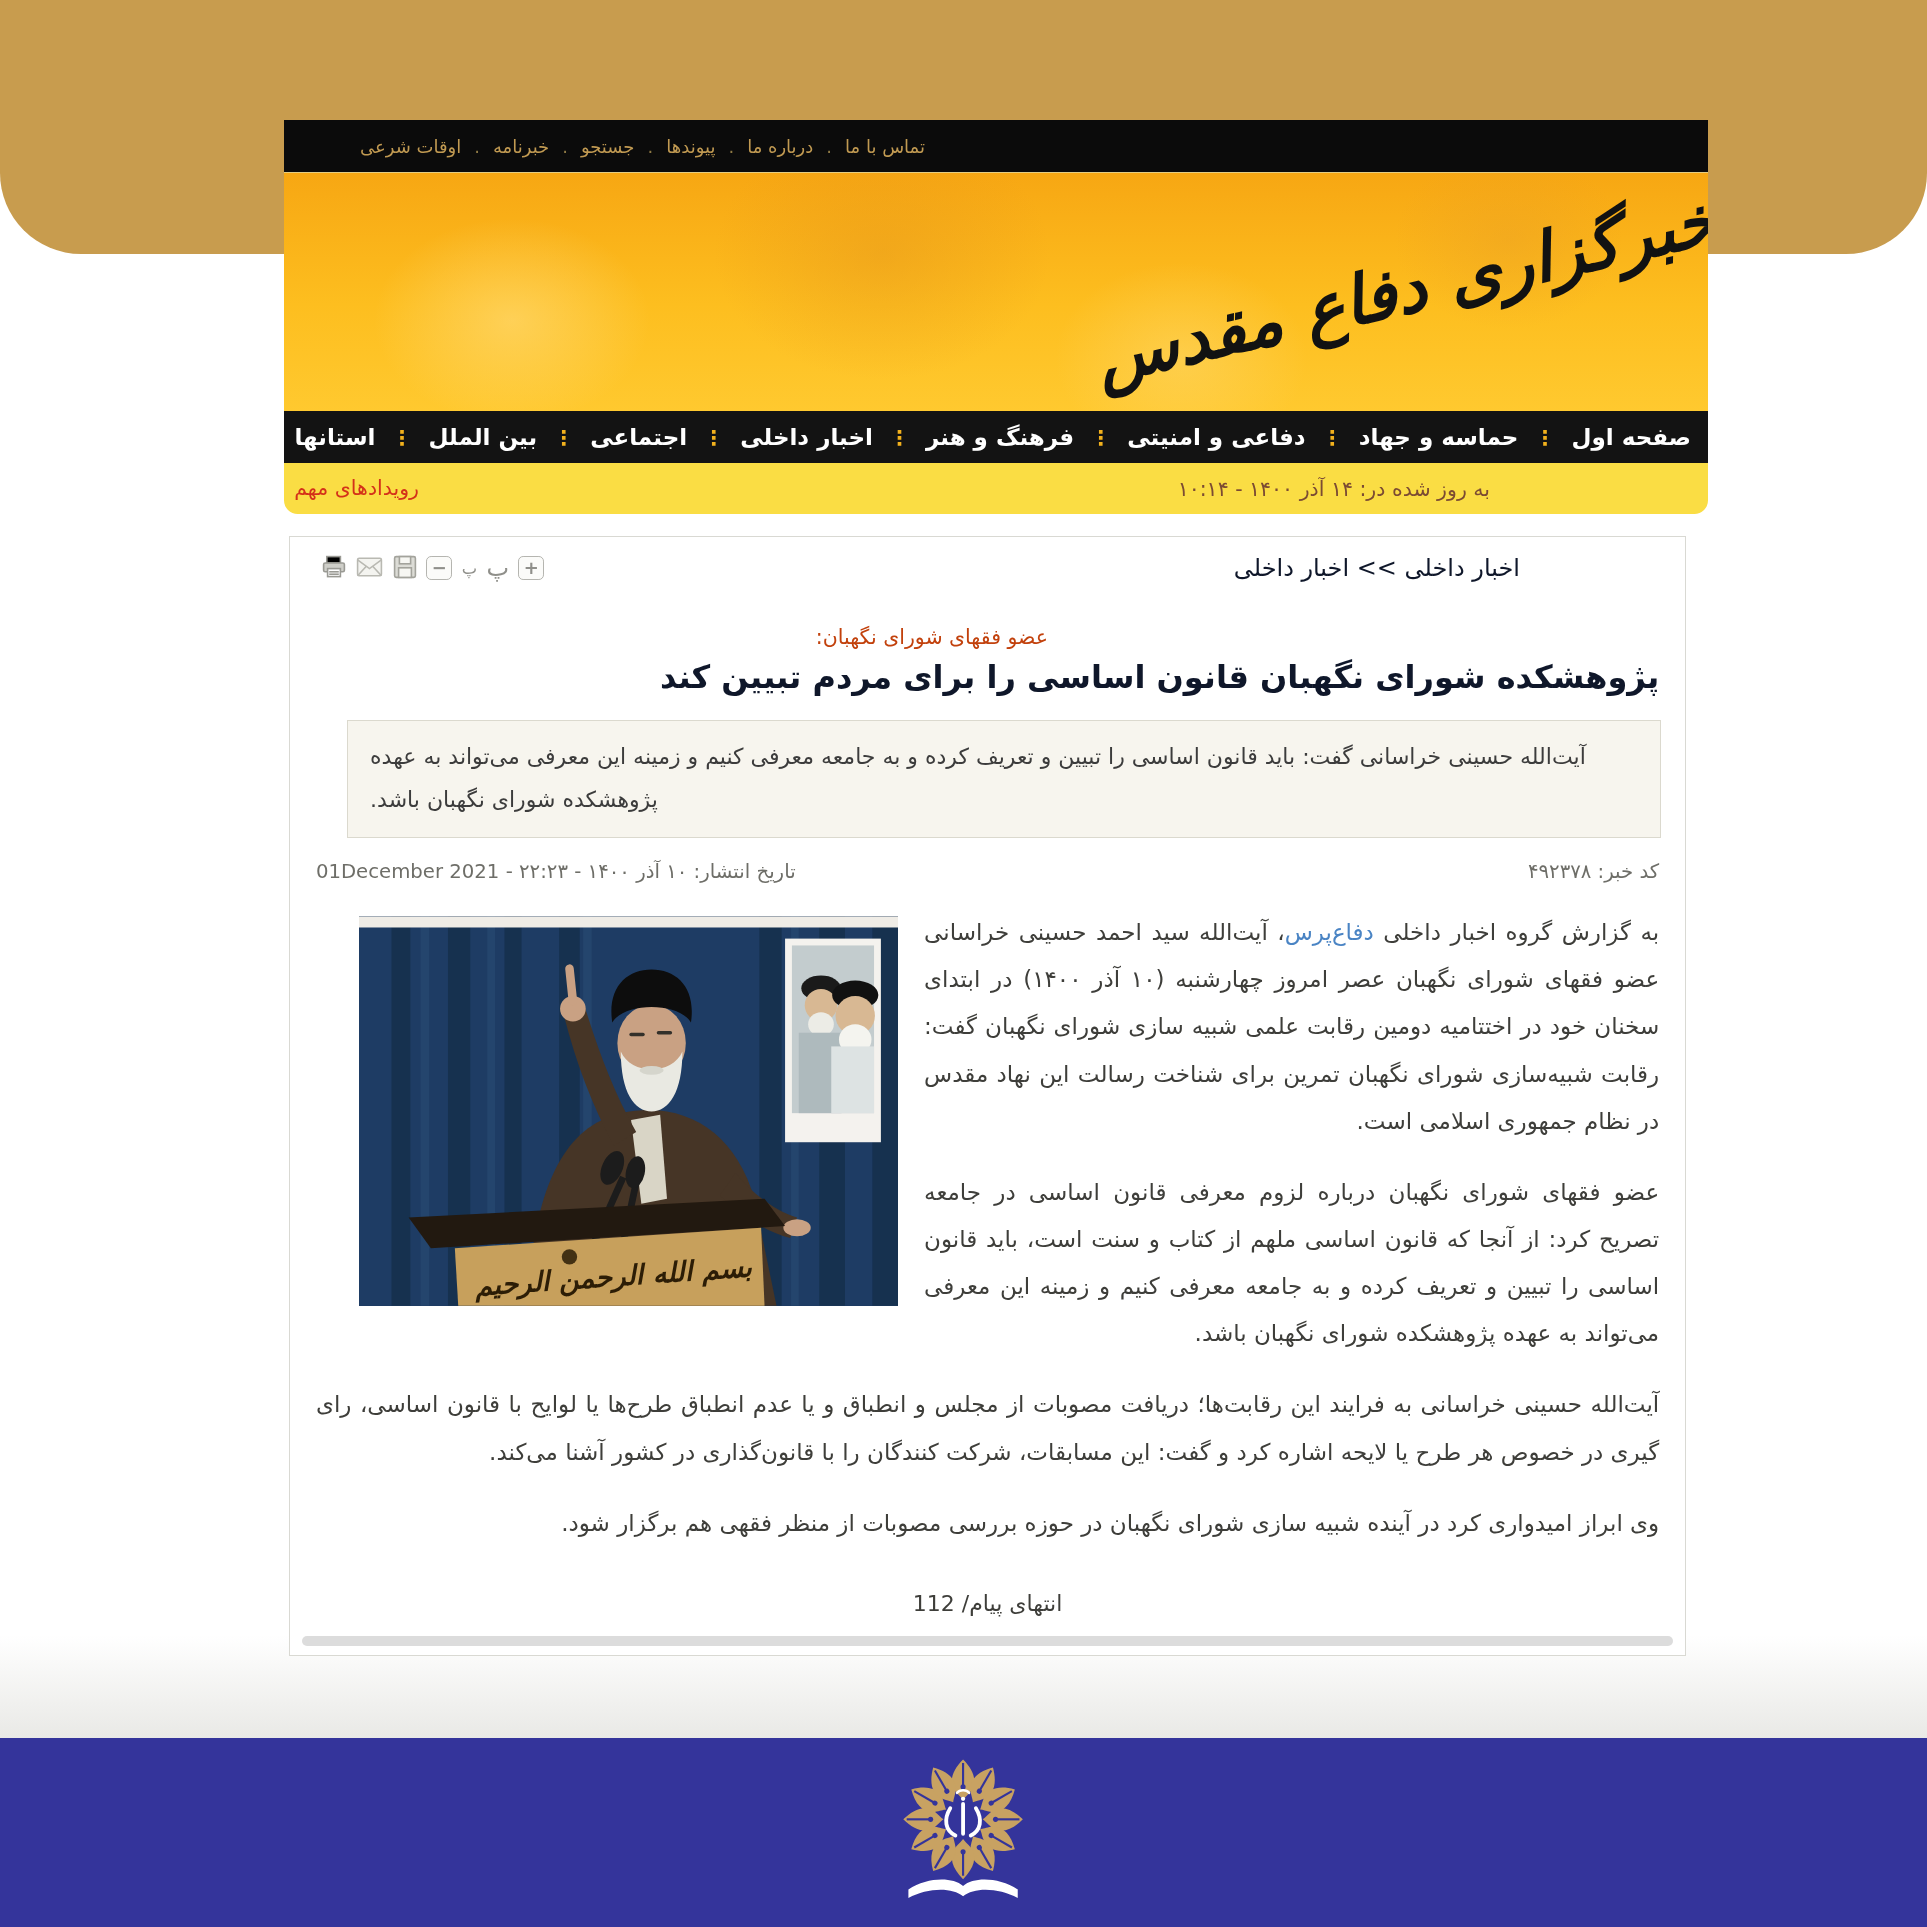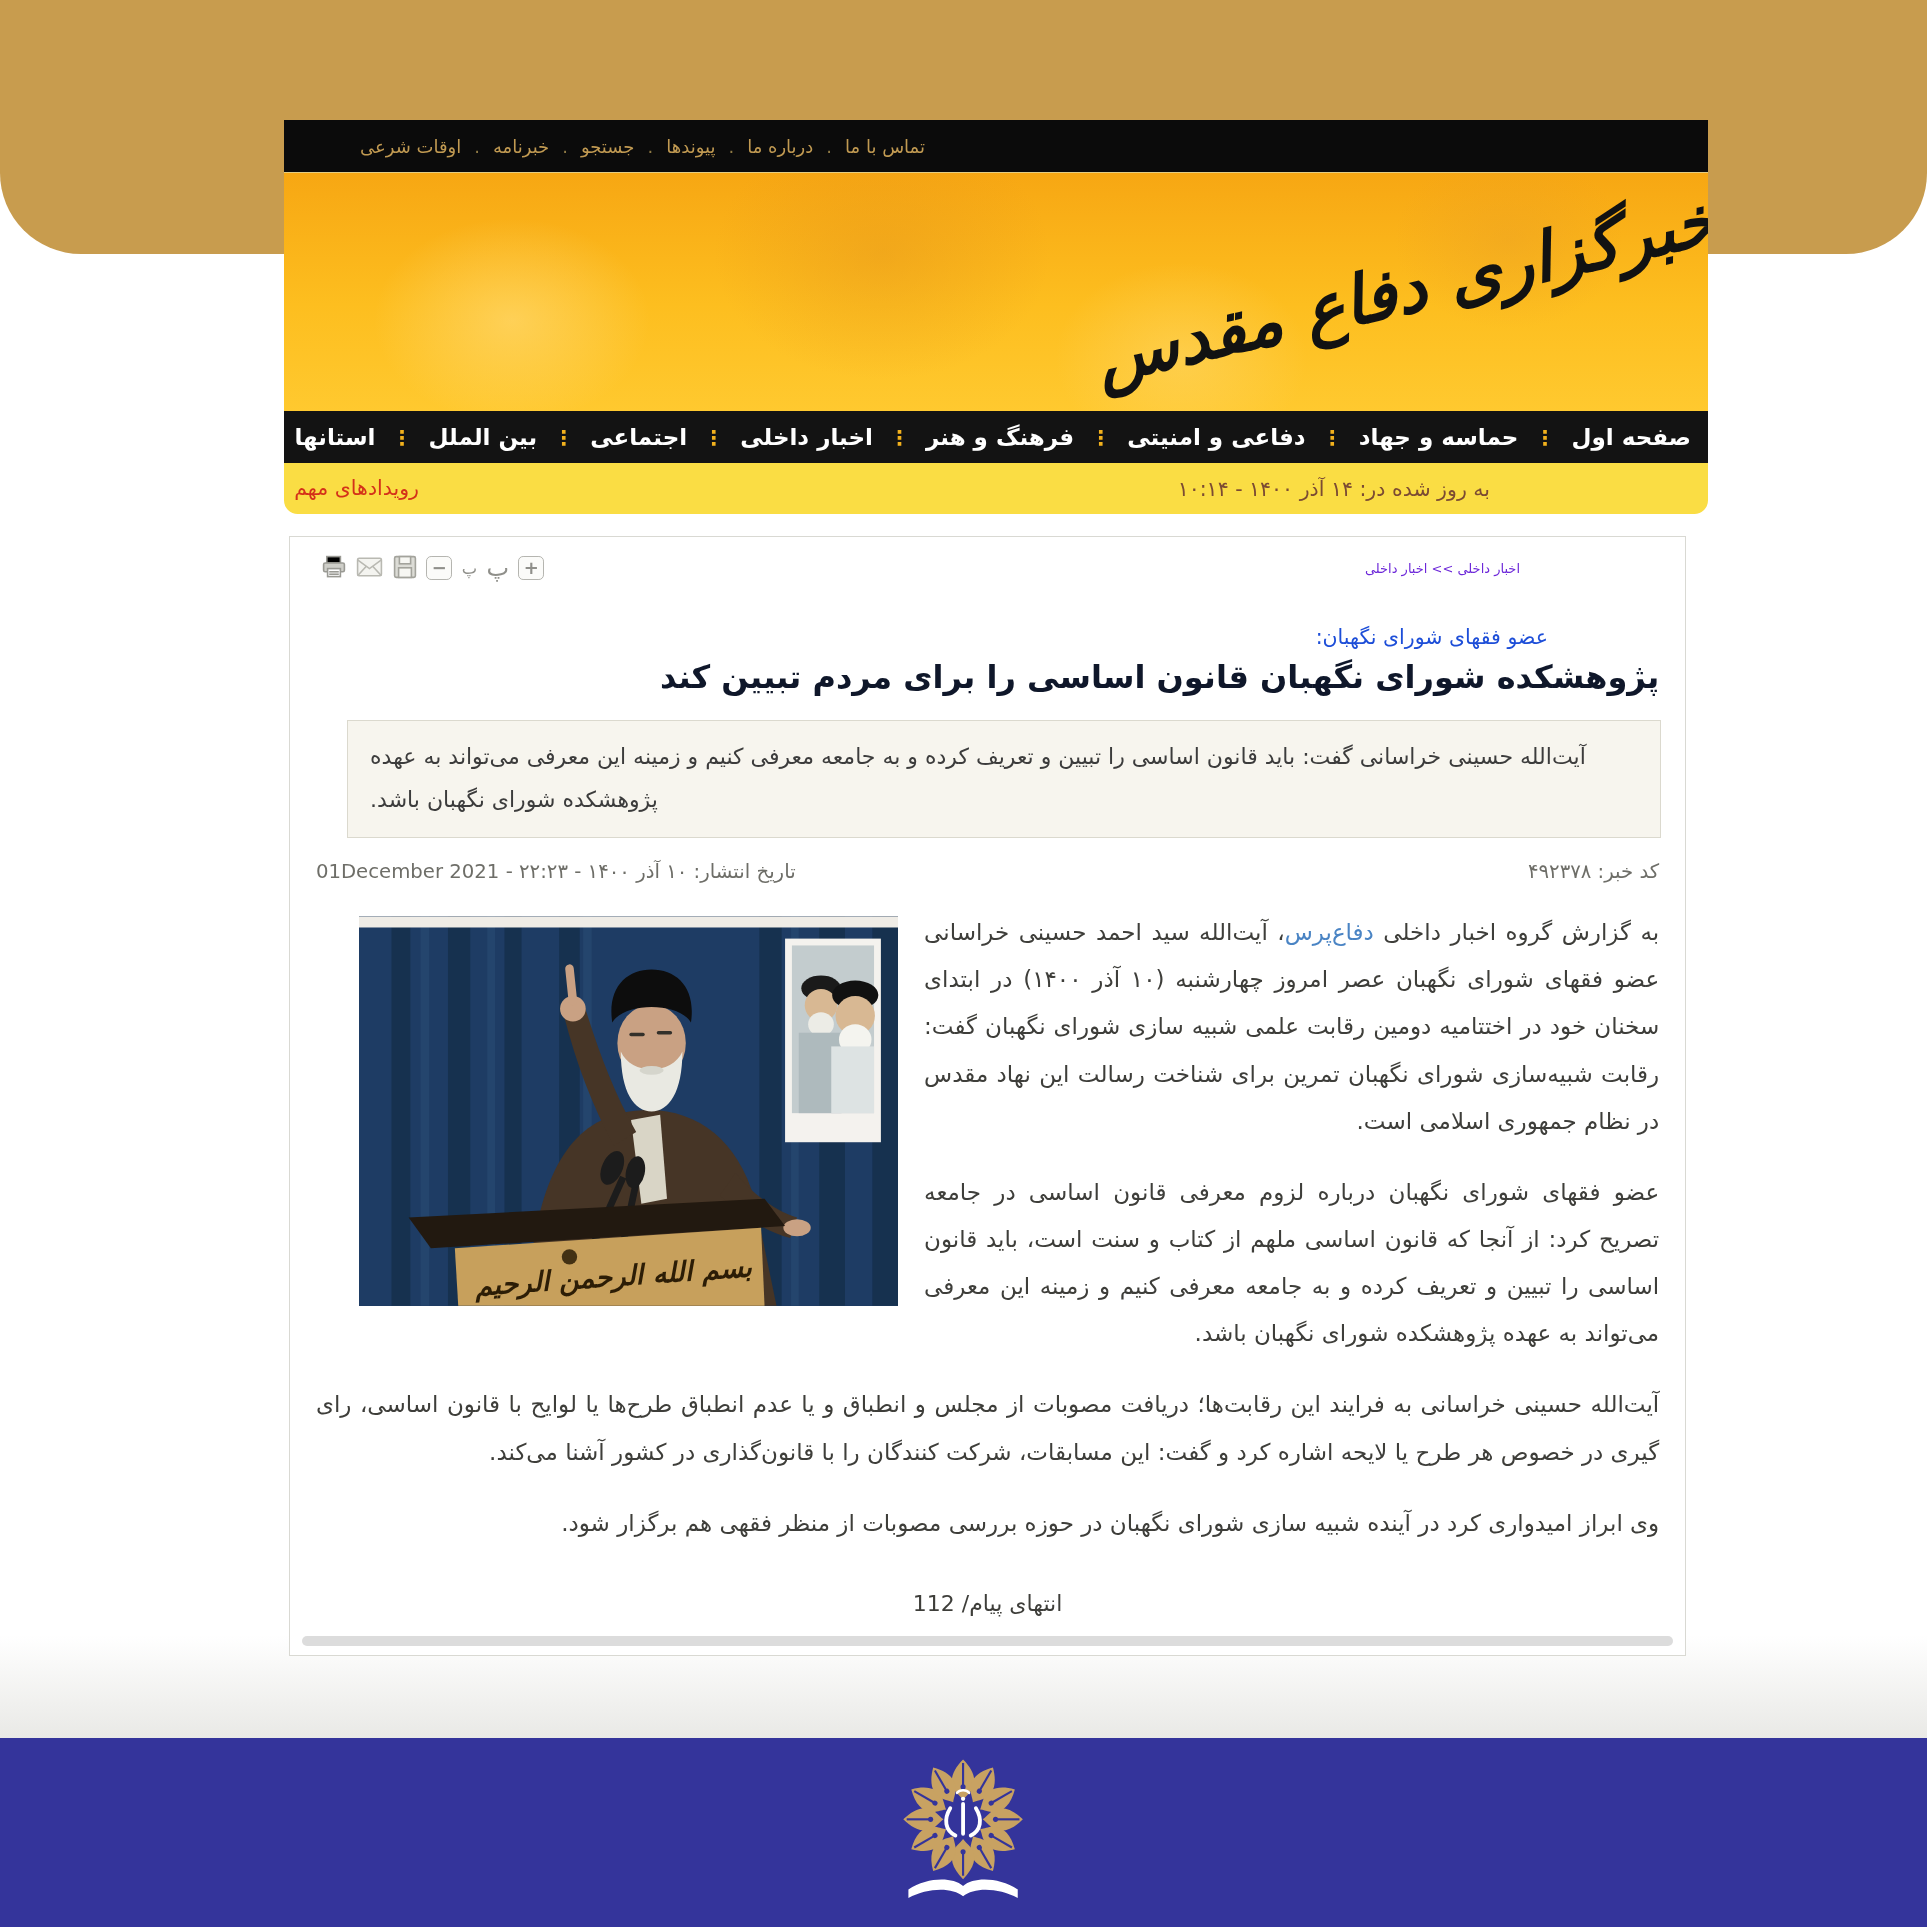--- a/index.html
+++ b/index.html
@@ -43,30 +43,30 @@
   .datebar{height:51px;background:#FADD44;border-radius:0 0 13.7px 13.7px;
     position:relative;direction:rtl;display:flex;align-items:center;overflow:hidden;}
   .updated{color:#7B4B33;font-size:20.5px;margin-right:218px;margin-left:12px;}
   .ticker{position:absolute;left:0;top:0;height:55px;line-height:51px;width:135px;
     overflow:hidden;color:#D43119;font-size:20.5px;direction:rtl;white-space:nowrap;}
   
   .article{margin:22px 22px 0 5.1px;background:#fff;border:0.9px solid #D9D9D3;
     height:1120px;box-sizing:border-box;padding:0 19px;position:relative;overflow:hidden;}
   .art-head{display:flex;direction:rtl;justify-content:space-between;
     align-items:center;margin-top:17px;}
-  .breadcrumb{color:#6d28d9;font-size:13px;margin-right:146px;}
+  .breadcrumb{color:#0f172a;font-size:24px;margin-right:146px;}
   .toolbar{direction:ltr;display:flex;align-items:center;gap:9.4px;margin-left:12px;}
   .tbtn{display:flex;align-items:center;justify-content:center;background:none;
     border:none;padding:0;cursor:pointer;color:#8f8f8a;}
   .box-btn{border:1.7px solid #b5b5b0;border-radius:5.1px;width:26px;height:24px;
     font-size:18px;font-weight:bold;color:#8f8f8a;background:#fbfbf9;
     font-family:inherit;line-height:1;}
   .pe-small{font-size:16.3px;color:#8f8f8a;}
   .pe-large{font-size:24px;color:#8f8f8a;}
-  .kicker{direction:rtl;text-align:right;color:#1d4ed8;font-size:20.5px;
+  .kicker{direction:rtl;text-align:center;color:#c2410c;font-size:20.5px;
     margin:43px 118px 8.6px 6.8px;}
   .title{direction:rtl;text-align:right;color:#0f172a;font-size:32px;
     font-weight:bold;margin:5.1px 6.8px 24px;}
   .summary{direction:rtl;text-align:left;background:#F7F5EE;border:0.9px solid #DBD9CE;
     color:#3C3C3C;font-size:22px;line-height:1.95;padding:15.4px 22px;
     margin:0 5.1px 0 38px;}
   .meta{display:flex;direction:rtl;justify-content:space-between;
     margin:22px 6.8px 26px;color:#6E6E68;font-size:19.7px;}
   .body{direction:rtl;text-align:justify;color:#3E3E3A;font-size:23px;line-height:2.05;}
   .body p{margin:0 6.8px 24px;}

